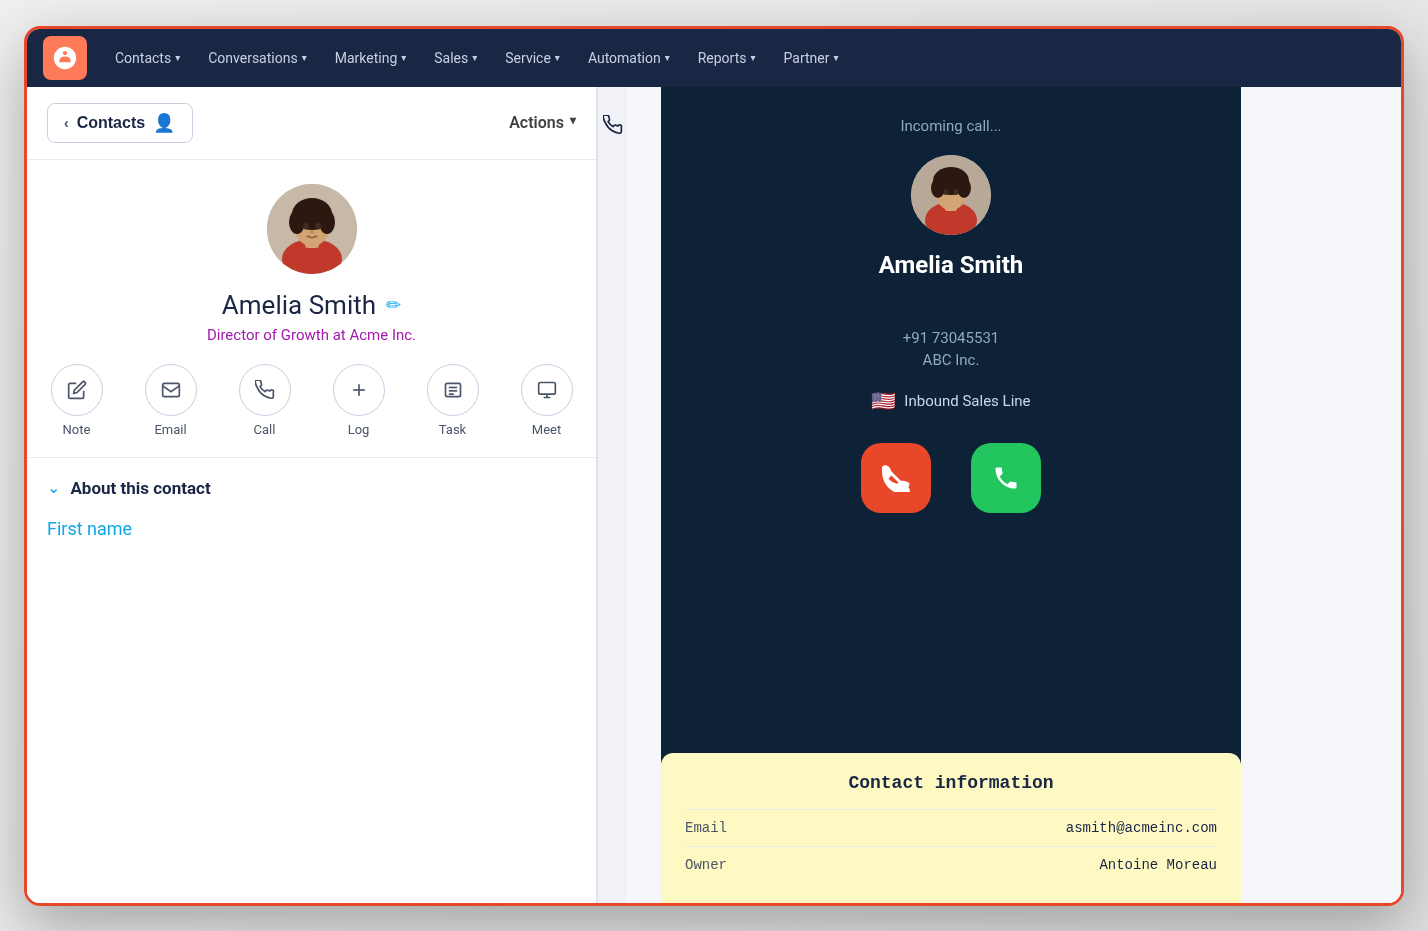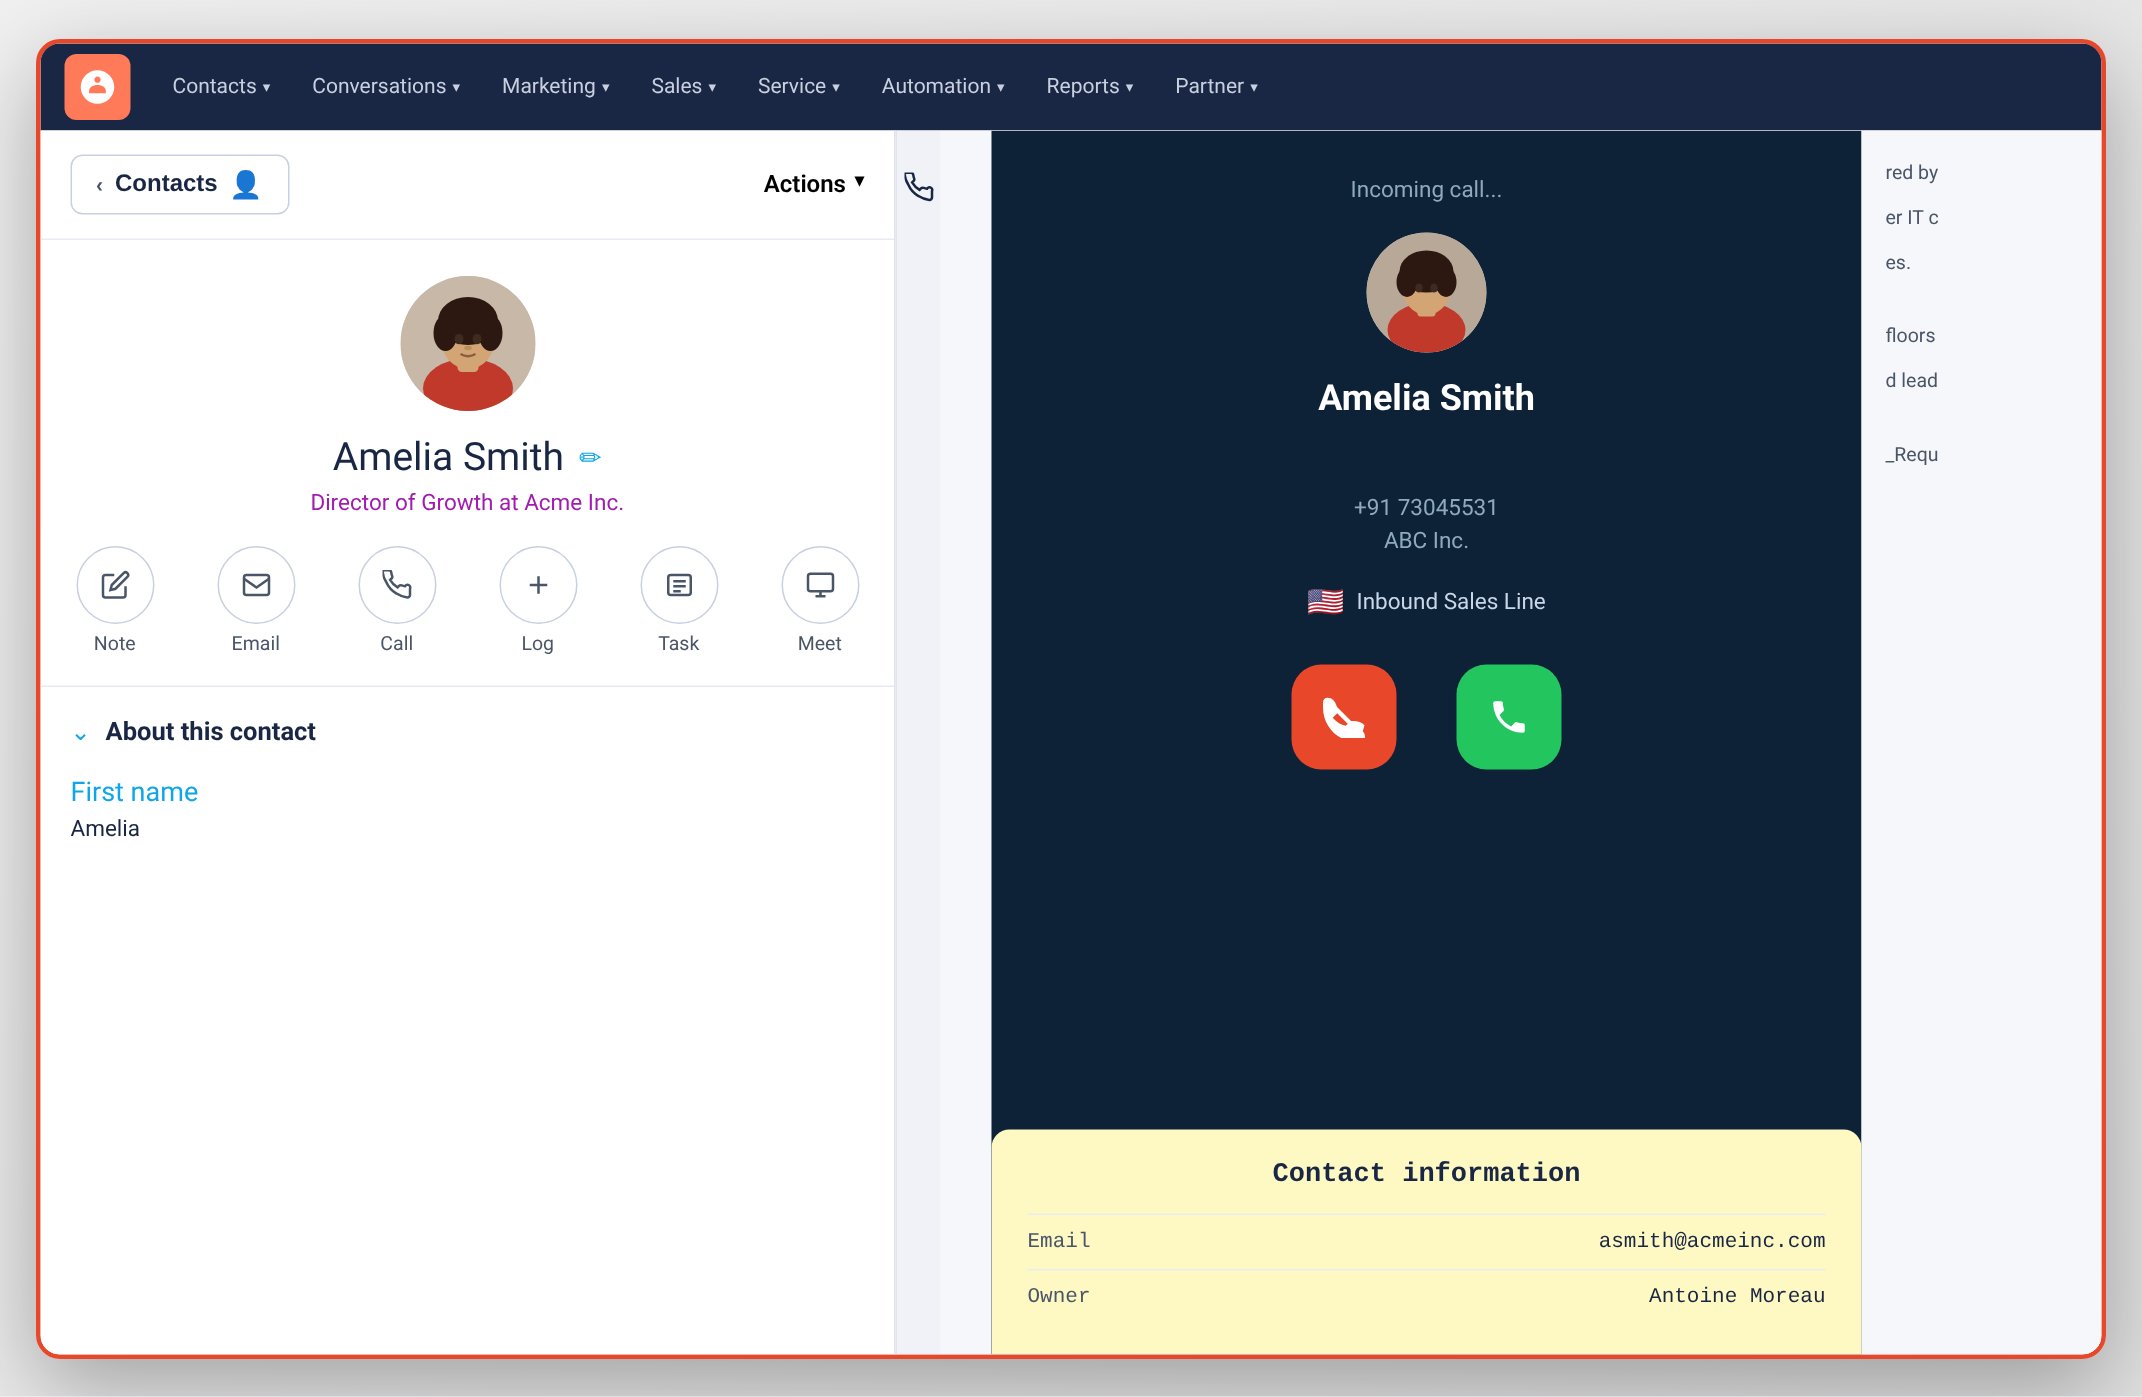--- a/index.html
+++ b/index.html
@@ -91,21 +91,21 @@
       border-radius: 8px;
       padding: 8px 16px;
       font-size: 16px;
       font-weight: 600;
       color: #1a2744;
       cursor: pointer;
     }
     .contacts-back .chevron { font-size: 14px; color: #4a5568; }
     .contacts-back .person-icon { font-size: 18px; }
     .actions-btn {
-      color: #000000;
+      color: #404040;
       font-size: 16px;
       font-weight: 600;
       cursor: pointer;
       display: flex;
       gap: 6px;
     }
     .actions-btn .dropdown-arrow { font-size: 12px; }
     
     .profile-section {
       padding: 24px 20px 20px;
@@ -507,21 +507,20 @@
         </div>
       </div>
 
       <div class="about-section">
         <div class="about-header">
           <span class="about-chevron">⌄</span>
           <span class="about-title">About this contact</span>
         </div>
         <div class="field-group">
           <div class="field-label">First name</div>
-          <div class="field-value">Amelia</div>
         </div>
       </div>
     </div>
 
     <div class="divider-col">
       <div class="call-icon-side">
         <svg width="20" height="20" viewBox="0 0 24 24" fill="none" stroke="#1a2744" stroke-width="2">
           <path d="M22 16.92v3a2 2 0 01-2.18 2 19.79 19.79 0 01-8.63-3.07A19.5 19.5 0 013.07 9.81a19.79 19.79 0 01-3.07-8.67A2 2 0 012 .18h3a2 2 0 012 1.72 12.84 12.84 0 00.7 2.81 2 2 0 01-.45 2.11L6.09 7.91a16 16 0 006 6l1.09-1.16a2 2 0 012.11-.45 12.84 12.84 0 002.81.7A2 2 0 0122 14.92z"></path>
         </svg>
       </div>
@@ -579,25 +578,15 @@
             <span class="info-row-label">Email</span>
             <span class="info-row-value">asmith@acmeinc.com</span>
           </div>
           <div class="info-row">
             <span class="info-row-label">Owner</span>
             <span class="info-row-value">Antoine Moreau</span>
           </div>
         </div>
       </div>
 
-      <div class="right-bg-text">
-        <div class="bg-text-line">red by</div>
-        <div class="bg-text-line">er IT c</div>
-        <div class="bg-text-line">es.</div>
-        <br>
-        <div class="bg-text-line">floors</div>
-        <div class="bg-text-line">d lead</div>
-        <br>
-        <div class="bg-text-line">_Requ</div>
-      </div>
     </div>
   </div>
 </div>
 
 </body></html>

